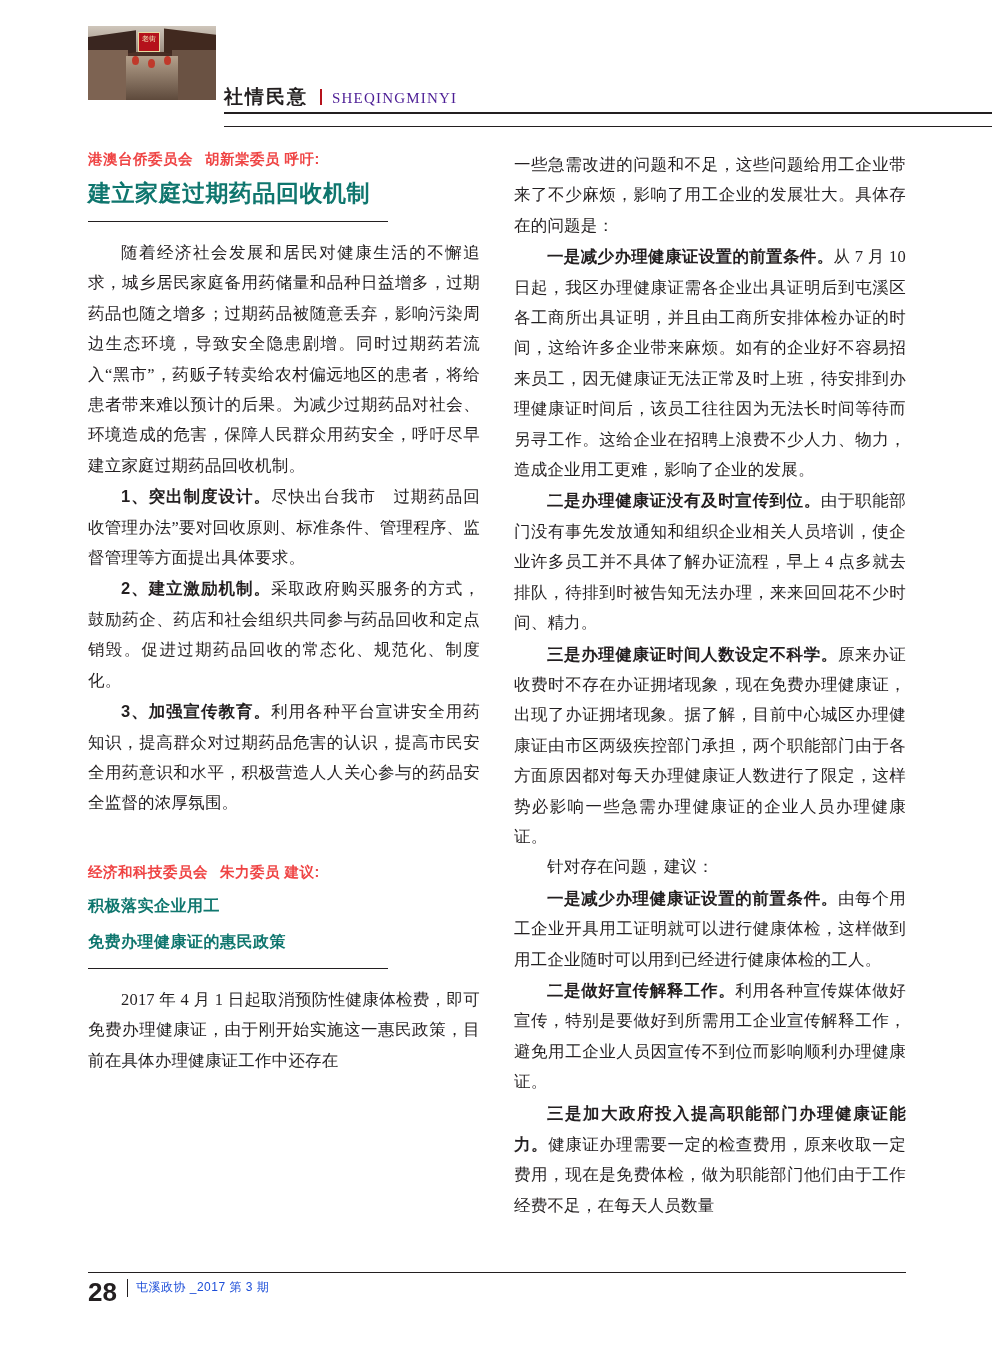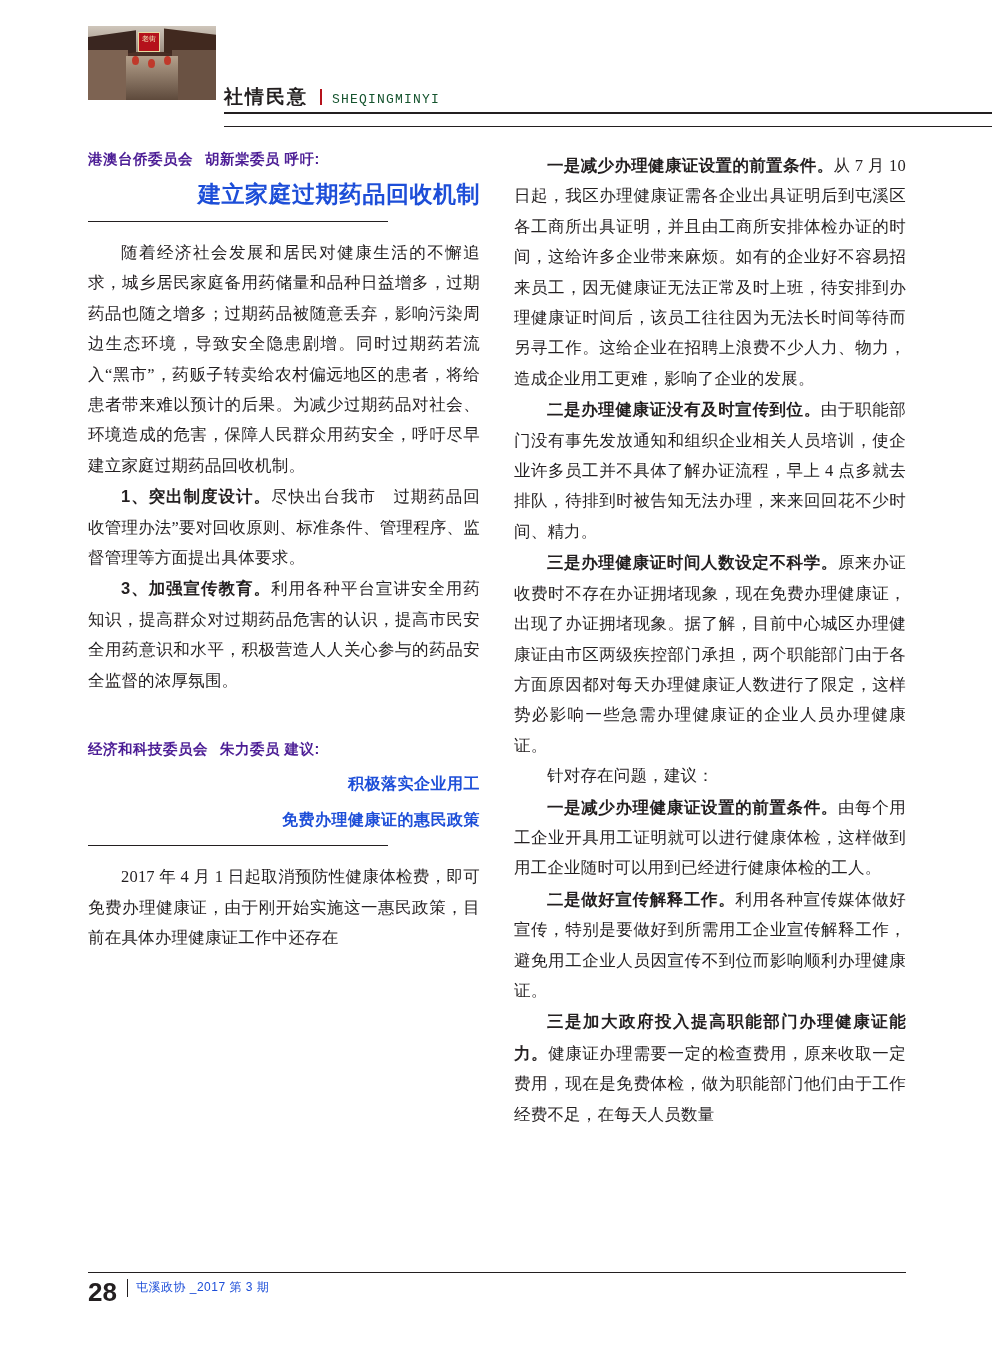--- a/index.html
+++ b/index.html
@@ -118,24 +118,24 @@
   .header-sep {
     display: inline-block;
     width: 2px;
     height: 16px;
     background: #b5121b;
     margin: 0 10px 0 12px;
     position: relative;
     top: 2px;
   }
   .header-en {
-    font-family: Liberation Mono, monospace;
-    font-size: 13px;
+    font-family: Liberation Serif, serif;
+    font-size: 15px;
     letter-spacing: 1.2px;
-    color: #14532d;
+    color: #4c1d95;
   }
   .header-rule {
     position: absolute;
     left: 136px;
     top: 86px;
     width: 770px;
     height: 2px;
     background: #231f20;
   }
   .header-rule2 {
@@ -153,40 +153,39 @@
     top: 150px;
     width: 392px;
   }
   .col-left { left: 88px; }
   .col-right { left: 514px; }
 
   .kicker {
     font-family: "Liberation Sans", sans-serif;
     font-weight: bold;
     font-size: 14.5px;
-    color: #4c1d95;
+    color: #ef4444;
     letter-spacing: 0.5px;
     margin: 0 0 10px 0;
   }
   .kicker .gap { display: inline-block; width: 12px; }
   .kicker-rule {
     width: 300px;
     height: 1px;
     background: #231f20;
     margin: 10px 0 16px 0;
   }
   .headline {
-    font-family: Liberation Serif, serif;
+    font-family: Liberation Mono, monospace;
     font-weight: bold;
     font-size: 23px;
     line-height: 32px;
-    color: #1d4ed8;
+    color: #0f766e;
     letter-spacing: 0.5px;
     margin: 0 0 6px 0;
-    text-align: right;
   }
   .headline.small {
     font-size: 16px;
     line-height: 30px;
   }
 
   p.body {
     font-size: 16.5px;
     line-height: 30.4px;
     text-align: justify;
@@ -271,36 +270,38 @@
 
     <div class="kicker">
       <span>港澳台侨委员会</span><span class="gap"></span><span>胡新棠委员 呼吁:</span>
     </div>
 
     <div class="headline">建立家庭过期药品回收机制</div>
     <div class="kicker-rule"></div>
 
     <p class="body indent">随着经济社会发展和居民对健康生活的不懈追求，城乡居民家庭备用药储量和品种日益增多，过期药品也随之增多；过期药品被随意丢弃，影响污染周边生态环境，导致安全隐患剧增。同时过期药若流入“黑市”，药贩子转卖给农村偏远地区的患者，将给患者带来难以预计的后果。为减少过期药品对社会、环境造成的危害，保障人民群众用药安全，呼吁尽早建立家庭过期药品回收机制。</p>
     <p class="body indent"><b>1、突出制度设计。</b>尽快出台我市　过期药品回收管理办法”要对回收原则、标准条件、管理程序、监督管理等方面提出具体要求。</p>
+    <p class="body indent"><b>2、建立激励机制。</b>采取政府购买服务的方式，鼓励药企、药店和社会组织共同参与药品回收和定点销毁。促进过期药品回收的常态化、规范化、制度化。</p>
     <p class="body indent"><b>3、加强宣传教育。</b>利用各种平台宣讲安全用药知识，提高群众对过期药品危害的认识，提高市民安全用药意识和水平，积极营造人人关心参与的药品安全监督的浓厚氛围。</p>
 
     <div class="spacer-40"></div>
 
     <div class="kicker">
       <span>经济和科技委员会</span><span class="gap"></span><span>朱力委员 建议:</span>
     </div>
 
     <div class="headline small">积极落实企业用工</div>
     <div class="headline small">免费办理健康证的惠民政策</div>
     <div class="kicker-rule"></div>
 
     <p class="body indent">2017 年 4 月 1 日起取消预防性健康体检费，即可免费办理健康证，由于刚开始实施这一惠民政策，目前在具体办理健康证工作中还存在</p>
   </div>
 
   <div class="col col-right">
+    <p class="body">一些急需改进的问题和不足，这些问题给用工企业带来了不少麻烦，影响了用工企业的发展壮大。具体存在的问题是：</p>
     <p class="body indent"><b>一是减少办理健康证设置的前置条件。</b>从 7 月 10 日起，我区办理健康证需各企业出具证明后到屯溪区各工商所出具证明，并且由工商所安排体检办证的时间，这给许多企业带来麻烦。如有的企业好不容易招来员工，因无健康证无法正常及时上班，待安排到办理健康证时间后，该员工往往因为无法长时间等待而另寻工作。这给企业在招聘上浪费不少人力、物力，造成企业用工更难，影响了企业的发展。</p>
     <p class="body indent"><b>二是办理健康证没有及时宣传到位。</b>由于职能部门没有事先发放通知和组织企业相关人员培训，使企业许多员工并不具体了解办证流程，早上 4 点多就去排队，待排到时被告知无法办理，来来回回花不少时间、精力。</p>
     <p class="body indent"><b>三是办理健康证时间人数设定不科学。</b>原来办证收费时不存在办证拥堵现象，现在免费办理健康证，出现了办证拥堵现象。据了解，目前中心城区办理健康证由市区两级疾控部门承担，两个职能部门由于各方面原因都对每天办理健康证人数进行了限定，这样势必影响一些急需办理健康证的企业人员办理健康证。</p>
     <p class="body indent">针对存在问题，建议：</p>
     <p class="body indent"><b>一是减少办理健康证设置的前置条件。</b>由每个用工企业开具用工证明就可以进行健康体检，这样做到用工企业随时可以用到已经进行健康体检的工人。</p>
     <p class="body indent"><b>二是做好宣传解释工作。</b>利用各种宣传媒体做好宣传，特别是要做好到所需用工企业宣传解释工作，避免用工企业人员因宣传不到位而影响顺利办理健康证。</p>
     <p class="body indent"><b>三是加大政府投入提高职能部门办理健康证能力。</b>健康证办理需要一定的检查费用，原来收取一定费用，现在是免费体检，做为职能部门他们由于工作经费不足，在每天人员数量</p>
   </div>
 
   <div class="footer">

